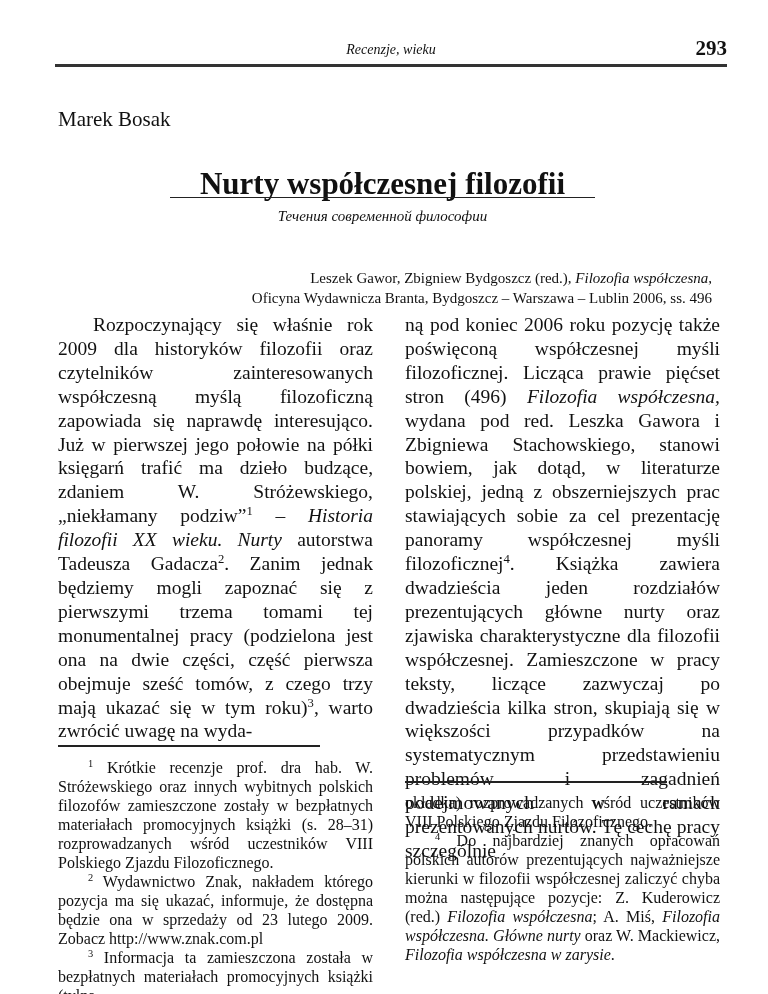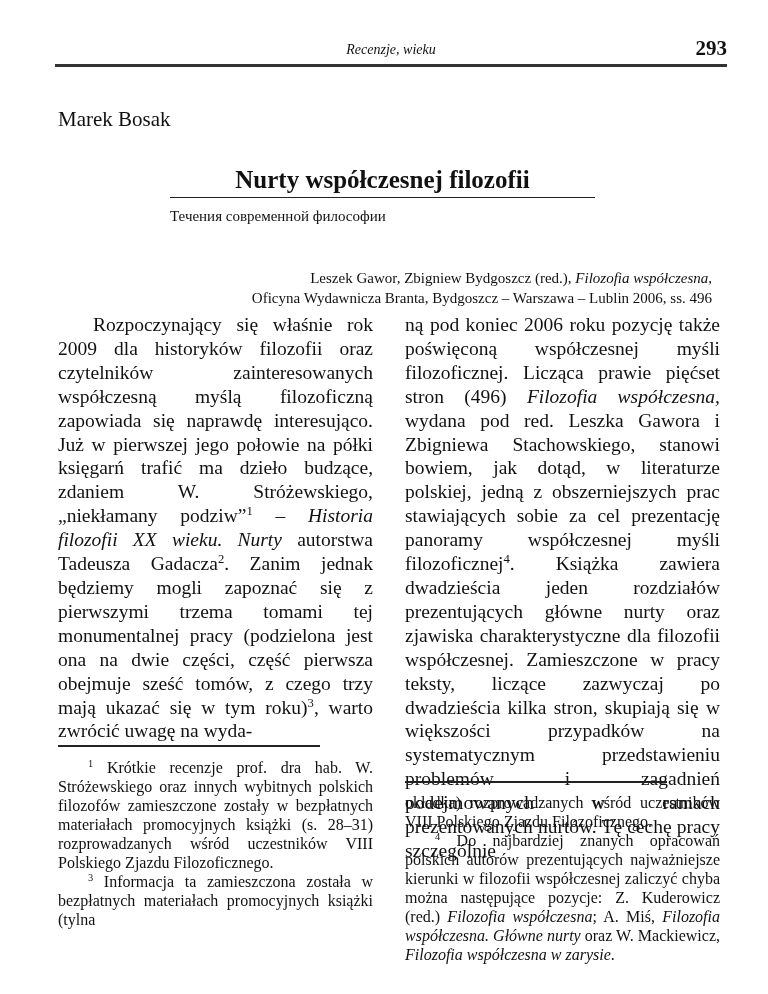--- a/index.html
+++ b/index.html
@@ -5,24 +5,24 @@
   html, body { margin: 0; padding: 0; background: #ffffff; }
   body { width: 768px; height: 994px; position: relative; overflow: hidden;
          font-family: "Liberation Serif", "DejaVu Serif", serif; color: #111; }
   .header { position: absolute; left: 55px; top: 40px; width: 672px; height: 24px; }
   .header .running { position: absolute; left: 0; width: 672px; text-align: center; top: 2px;
                      font-style: italic; font-size: 14px; }
   .header .pageno { position: absolute; right: 0; top: -4px; font-size: 21px; font-weight: bold; }
   .header-rule { position: absolute; left: 55px; top: 64px; width: 672px; height: 3px; background: #333; }
   .author { position: absolute; left: 58px; top: 107px; font-weight: normal; font-size: 21px; }
   .title { position: absolute; left: 170px; top: 166px; width: 425px; text-align: center;
-           font-weight: bold; font-size: 25px; }
+           font-weight: bold; font-size: 31px; }
   .title-rule { position: absolute; left: 170px; top: 197px; width: 425px; height: 1px; background: #222; }
-  .subtitle { position: absolute; left: 170px; top: 208px; width: 425px; 
-              font-size: 15px; }
+  .subtitle { position: absolute; left: 170px; top: 208px; width: 425px; text-align: center;
+              font-style: italic; font-size: 15px; }
   .biblio { position: absolute; left: 100px; top: 268px; width: 612px; text-align: right;
             font-size: 15px; line-height: 20px; }
   .col { position: absolute; top: 313px; width: 315px; font-size: 19.5px; line-height: 23.9px;
          text-align: justify; }
   .col.left { left: 58px; }
   .col.right { left: 405px; }
   .col p { margin: 0; }
   .indent { text-indent: 35px; }
   .fnrule { position: absolute; height: 2px; background: #222; width: 262px; }
   .fn { position: absolute; width: 315px; font-size: 16px; line-height: 19px; text-align: justify; }
@@ -54,20 +54,21 @@
   <p class="indent"><span>Rozpoczynający się właśnie rok 2009 dla historyków filozofii oraz czytelników zainteresowanych współczesną myślą filozoficzną zapowiada się naprawdę interesująco. Już w pierwszej jego połowie na półki księgarń trafić ma dzieło budzące, zdaniem W. Stróżewskiego, „niekłamany podziw”</span><sup>1</sup><span> – </span><i>Historia filozofii XX wieku. Nurty</i><span> autorstwa Tadeusza Gadacza</span><sup>2</sup><span>. Zanim jednak będziemy mogli zapoznać się z pierwszymi trzema tomami tej monumentalnej pracy (podzielona jest ona na dwie części, część pierwsza obejmuje sześć tomów, z czego trzy mają ukazać się w tym roku)</span><sup>3</sup><span>, warto zwrócić uwagę na wyda-</span></p>
 </div>
 
 <div class="col right">
   <p><span>ną pod koniec 2006 roku pozycję także poświęconą współczesnej myśli filozoficznej. Licząca prawie pięćset stron (496) </span><i>Filozofia współczesna,</i><span> wydana pod red. Leszka Gawora i Zbigniewa Stachowskiego, stanowi bowiem, jak dotąd, w literaturze polskiej, jedną z obszerniejszych prac stawiających sobie za cel prezentację panoramy współczesnej myśli filozoficznej</span><sup>4</sup><span>. Książka zawiera dwadzieścia jeden rozdziałów prezentujących główne nurty oraz zjawiska charakterystyczne dla filozofii współczesnej. Zamieszczone w pracy teksty, liczące zazwyczaj po dwadzieścia kilka stron, skupiają się w większości przypadków na systematycznym przedstawieniu problemów i zagadnień podejmowanych w ramach prezentowanych nurtów. Tę cechę pracy szczególnie</span></p>
 </div>
 
 <div class="fnrule" style="left:58px; top:745px;"></div>
 <div class="fn" style="left:58px; top:758px;">
   <p class="fi"><sup>1</sup><span> Krótkie recenzje prof. dra hab. W. Stróżewskiego oraz innych wybitnych polskich filozofów zamieszczone zostały w bezpłatnych materiałach promocyjnych książki (s. 28–31) rozprowadzanych wśród uczestników VIII Polskiego Zjazdu Filozoficznego.</span></p>
+  <p class="fi"><sup>2</sup><span> Wydawnictwo Znak, nakładem którego pozycja ma się ukazać, informuje, że dostępna będzie ona w sprzedaży od 23 lutego 2009. Zobacz http://www.znak.com.pl</span></p>
   <p class="fi"><sup>3</sup><span> Informacja ta zamieszczona została w bezpłatnych materiałach promocyjnych książki (tylna</span></p>
 </div>
 
 <div class="fnrule" style="left:405px; top:781px;"></div>
 <div class="fn" style="left:405px; top:793px;">
   <p>okładka) rozprowadzanych wśród uczestników VIII Polskiego Zjazdu Filozoficznego.</p>
   <p class="fi"><sup>4</sup><span> Do najbardziej znanych opracowań polskich autorów prezentujących najważniejsze kierunki w filozofii współczesnej zaliczyć chyba można następujące pozycje: Z. Kuderowicz (red.) </span><i>Filozofia współczesna</i><span>; A. Miś, </span><i>Filozofia współczesna. Główne nurty</i><span> oraz W. Mackiewicz, </span><i>Filozofia współczesna w zarysie</i><span>.</span></p>
 </div>
 
 </body></html>

